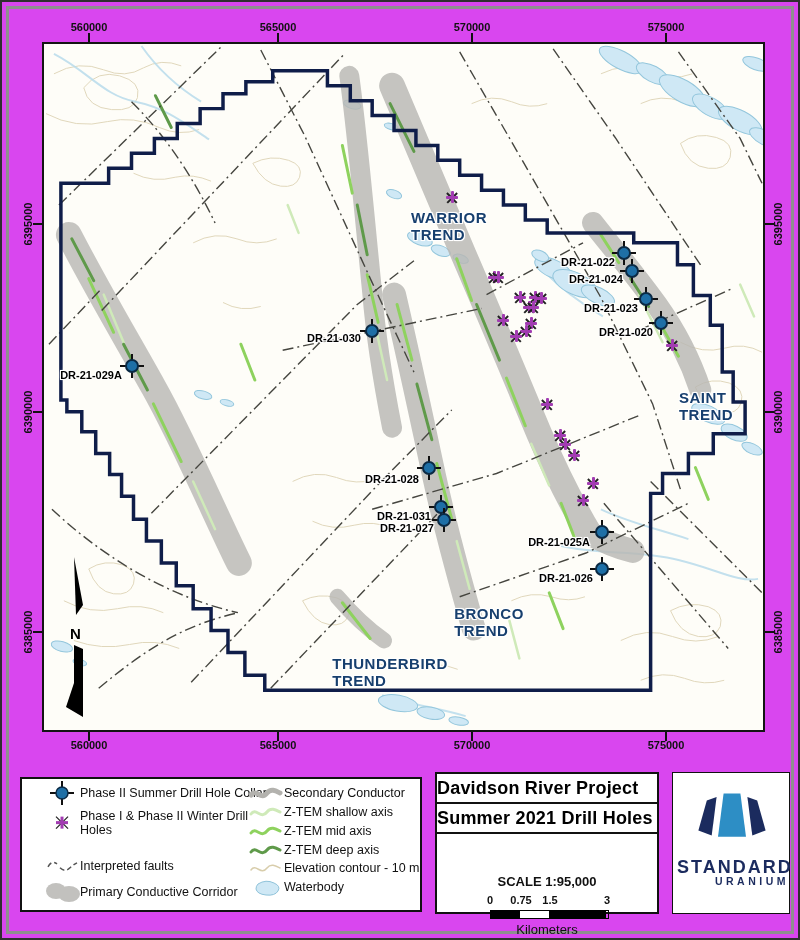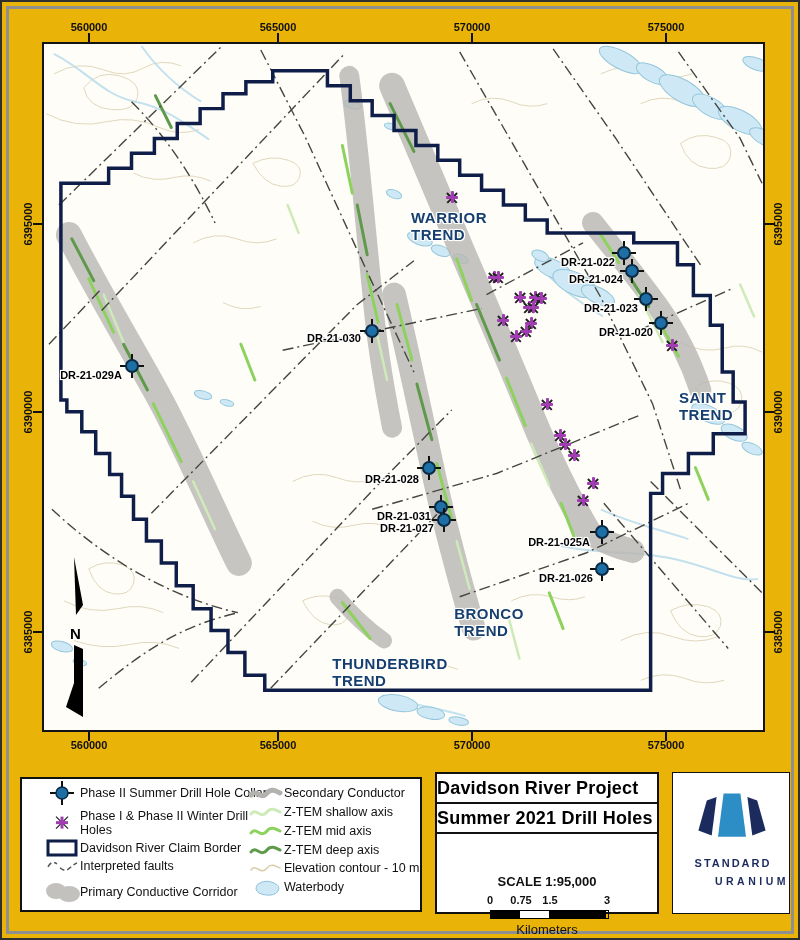--- a/index.html
+++ b/index.html
@@ -1,17 +1,17 @@
 <!DOCTYPE html>
 <html style="--claim_border: #0f1d49; --summer_collar: #1e6fa6; --winter_hole: #a23cb2; --primary_corridor: #b9b8b4; --ztem_shallow: #cfeab9; --ztem_mid: #8ed25e; --ztem_deep: #5f9a4a; --contour: #ddd3b4; --waterbody: #cfe8f5; --trend_label: #173f6e; --logo_navy: #1b2b5e; --logo_blue: #2d8ec5;"><head>
 <meta charset="utf-8">
 <title>Davidson River Project</title>
 <style>
   html,body{margin:0;padding:0;background:#e8e8e8;font-family:"Liberation Sans",sans-serif;}
-  .page{position:relative;width:800px;height:940px;background:#eab308;border:2px solid #2f2f2f;box-sizing:border-box;overflow:hidden;}
+  .page{position:relative;width:800px;height:940px;background:#d946ef;border:2px solid #2f2f2f;box-sizing:border-box;overflow:hidden;}
   .innerframe{position:absolute;left:4px;top:4px;right:4px;bottom:4px;border:3px solid #8f8f8f;pointer-events:none;}
   
   .mapframe{position:absolute;left:40px;top:40px;width:723px;height:690px;border:2px solid #141414;box-sizing:border-box;background:#fefdf8;overflow:hidden;}
   .mapframe svg.base{position:absolute;left:0;top:0;}
   #markers{position:absolute;left:0;top:0;width:100%;height:100%;}
   .axlab{position:absolute;font-weight:bold;font-size:11px;color:#111;transform:translate(-50%,-50%);white-space:nowrap;}
   .axlab.v{transform:translate(-50%,-50%) rotate(-90deg);}
   .tick{position:absolute;background:#111;}
   .tick.ht{width:2px;height:9px;}
   .tick.vt{width:9px;height:2px;}
@@ -37,21 +37,21 @@
   .titlebox{position:absolute;left:433px;top:770px;width:224px;height:142px;border:2px solid #111;box-sizing:border-box;background:#fff;}
   .trow{border-bottom:2px solid #111;font-weight:bold;font-size:18px;padding:4px 0 3px 0;letter-spacing:.2px;}
   .scalearea{position:relative;height:80px;margin-top:32px;}
   .scaletext{position:absolute;left:0;right:0;top:8px;text-align:center;font-size:13px;font-weight:600;color:#111;}
   .sbnum{position:absolute;font-size:11px;font-weight:600;color:#111;transform:translateX(-50%);top:28px;}
   .scalebar{position:absolute;left:53px;top:44px;width:117px;height:7px;border:1px solid #000;display:flex;}
   .scalebar .b{background:#000;} .scalebar .w{background:#fff;}
   .kmlabel{position:absolute;left:0;right:0;top:56px;text-align:center;font-size:13px;color:#111;}
   .datum{position:absolute;left:0;right:0;top:74px;text-align:center;font-size:10.5px;font-weight:600;color:#111;}
   .logobox{position:absolute;left:670px;top:770px;width:118px;height:142px;border:1.5px solid #111;box-sizing:border-box;background:#fff;}
-  .logoname{position:absolute;left:4px;right:0;top:84px;text-align:center;font-weight:bold;font-size:11px;letter-spacing:2px;color:var(--logo_navy,#1b2b5e);}
+  .logoname{position:absolute;left:4px;right:0;top:84px;text-align:center;font-weight:bold;font-size:18px;letter-spacing:2px;color:var(--logo_navy,#1b2b5e);}
   .logosub{position:absolute;left:0;right:0;top:102px;text-align:right;font-weight:bold;font-size:10.5px;letter-spacing:3.5px;color:var(--logo_navy,#1b2b5e);}
   .logoicon{position:absolute;left:24px;top:18px;}
 </style>
 </head>
 <body>
 
 <div class="page">
   <div class="innerframe"></div>
 
   <div class="axlab" style="left:87px;top:25px;">560000</div>
@@ -452,28 +452,20 @@
       <span class="licon">
         <svg width="16" height="16">
             <line x1="2" y1="2" x2="14" y2="14" stroke="#222" stroke-width="1.2"></line>
             <line x1="14" y1="2" x2="2" y2="14" stroke="#222" stroke-width="1.2"></line>
             <rect x="2" y="6.5" width="12" height="3" fill="#a23cb2"></rect>
             <rect x="6.5" y="2" width="3" height="12" fill="#a23cb2"></rect>
           </svg>
       </span>
       <span class="ltext" style="max-width:200px;">Phase I &amp; Phase II Winter Drill Holes</span>
     </div>
-    <div class="lrow" style="left:22px;top:69px;">
-      <span class="licon">
-        <svg width="32" height="18">
-            <rect x="2" y="2" width="28" height="14" fill="none" stroke="#0f1d49" stroke-width="3"></rect>
-          </svg>
-      </span>
-      <span class="ltext" style="max-width:230px;">Davidson River Claim Border</span>
-    </div>
     <div class="lrow" style="left:22px;top:87px;">
       <span class="licon">
         <svg width="32" height="14">
             <path d="M2,8 q4,-7 9,-3 M14,9 q5,5 10,0 q3,-3 7,-5" fill="none" stroke="#555" stroke-width="1.5" stroke-dasharray="5 3"></path>
           </svg>
       </span>
       <span class="ltext" style="max-width:230px;">Interpreted faults</span>
     </div>
     <div class="lrow" style="left:22px;top:113px;">
       <span class="licon">

